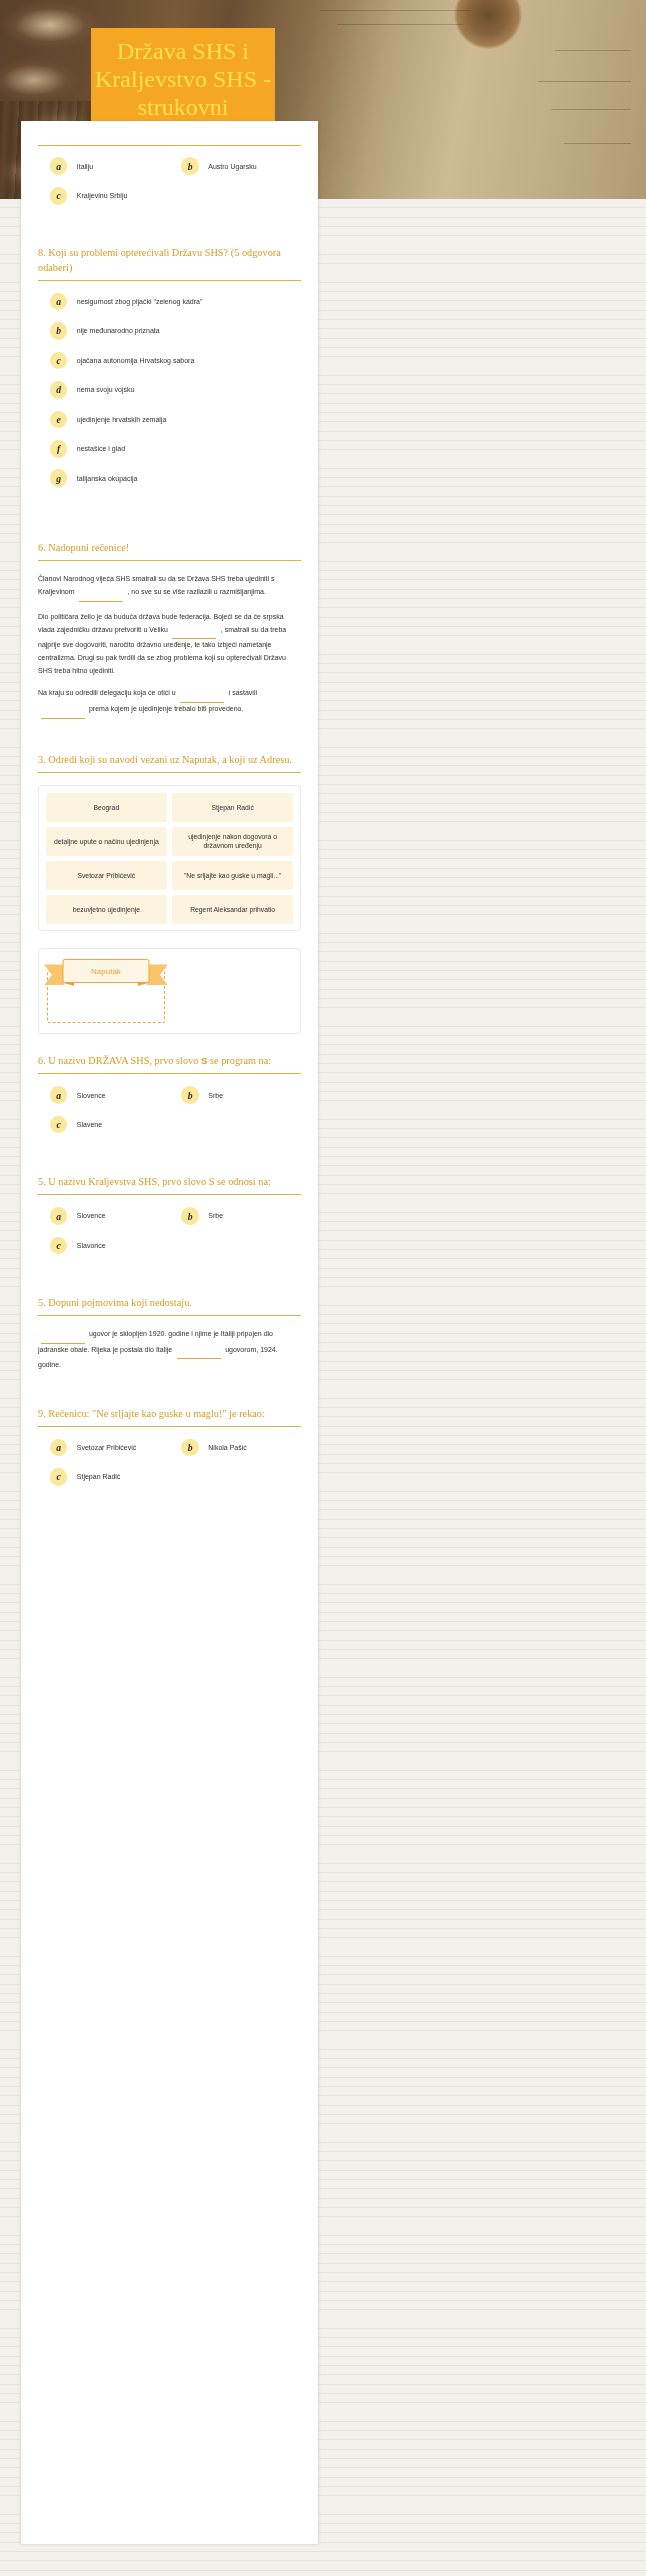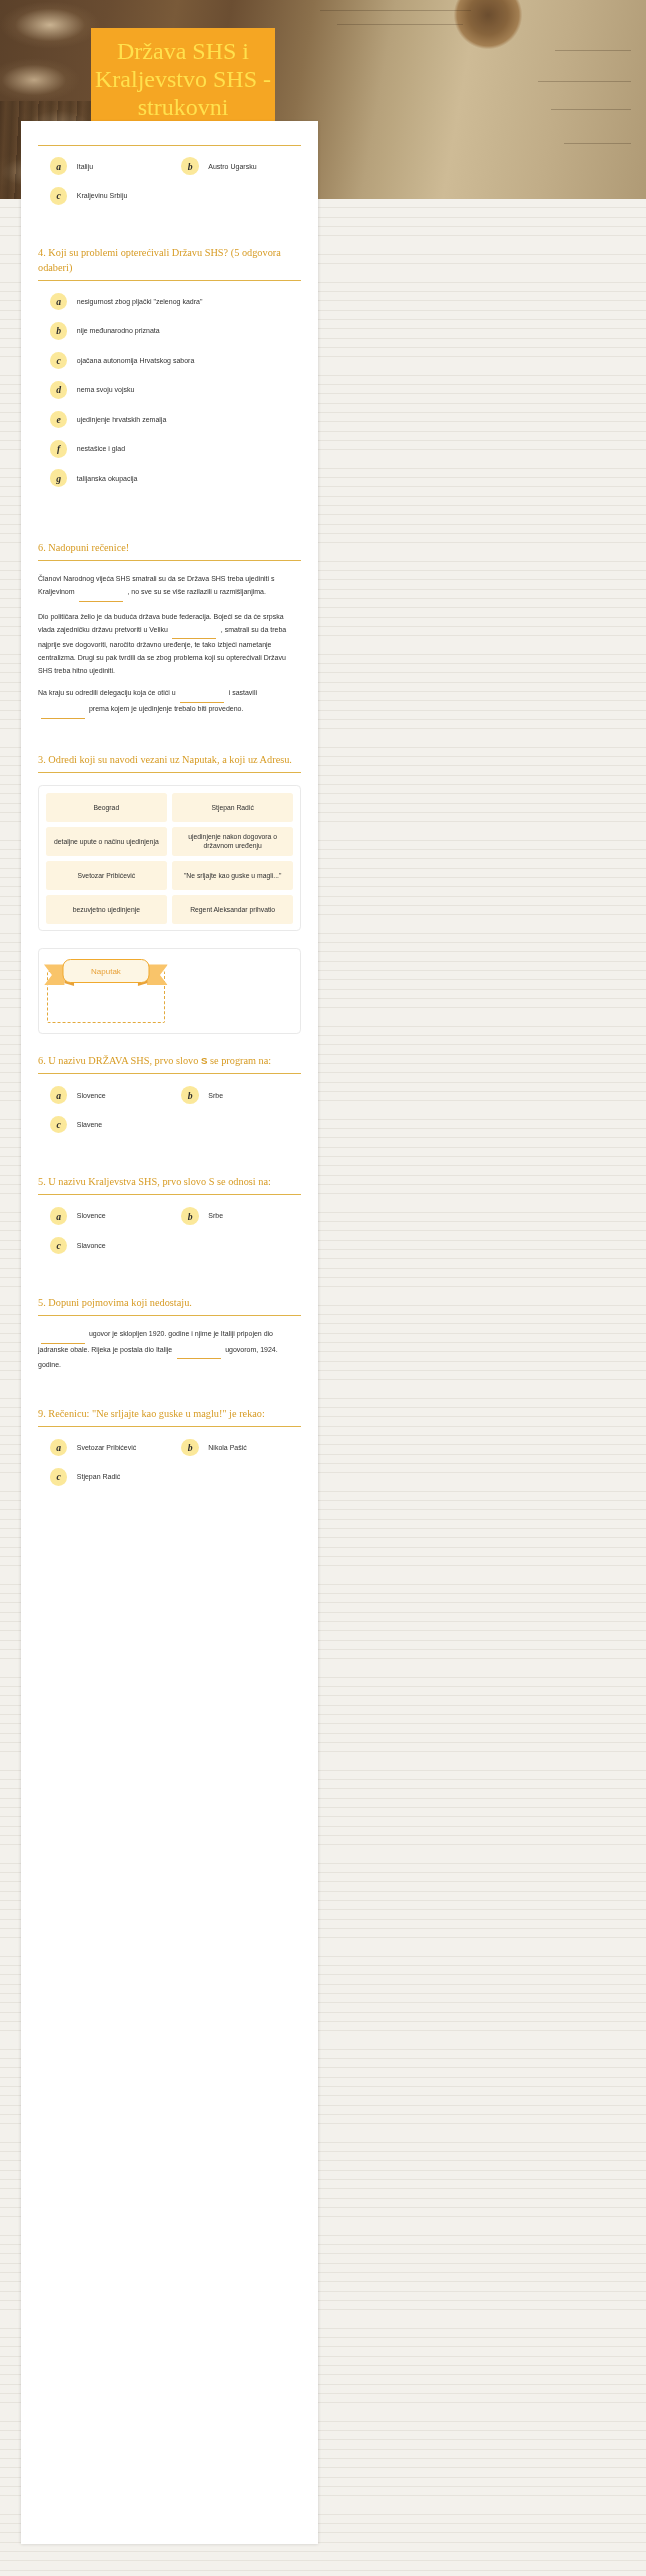--- a/index.html
+++ b/index.html
@@ -219,21 +219,21 @@
     background: #e8a23a;
   }
   .ribbon .fold.left  { left: 1.7px;  clip-path: polygon(0 0, 100% 0, 100% 100%, 0 55%); }
   .ribbon .fold.right { right: 1.7px; clip-path: polygon(0 0, 100% 0, 100% 55%, 0 100%); }
   .ribbon .plate {
     position: absolute;
     left: 0; top: 0;
     width: 87px; height: 23.6px;
     background: #fdf6e4;
     border: 1.2px solid #f0a92e;
-    border-radius: 8px;
+    border-radius: 2px;
     display: flex;
     align-items: center;
     justify-content: center;
     font-size: 8px;
     color: #e8a23a;
     z-index: 2;
   }
   .ribbon.blue .tail { background: #7fc3f2; }
   .ribbon.blue .fold { background: #3d97dd; }
   .ribbon.blue .plate { background:#f2f9fe; border-color:#3d97dd; color:#4aa3e8; }
@@ -275,21 +275,21 @@
       <div class="option">
         <span class="bullet">c</span>
         <span class="opt-label">Kraljevinu Srbiju</span>
       </div>
     </div>
   </section>
 
   <div class="spacer-md"></div>
 
   <section class="question">
-    <h2 class="q-title">4. Koji su problemi opterećivali Državu SHS? (5 odgovora odaberi)</h2>
+    <h2 class="q-title">8. Koji su problemi opterećivali Državu SHS? (5 odgovora odaberi)</h2>
     <hr class="q-rule">
     <div class="options one-col">
       <div class="option">
         <span class="bullet">a</span>
         <span class="opt-label">nesigurnost zbog pljački "zelenog kadra"</span>
       </div>
       <div class="option">
         <span class="bullet">b</span>
         <span class="opt-label">nije međunarodno priznata</span>
       </div>

